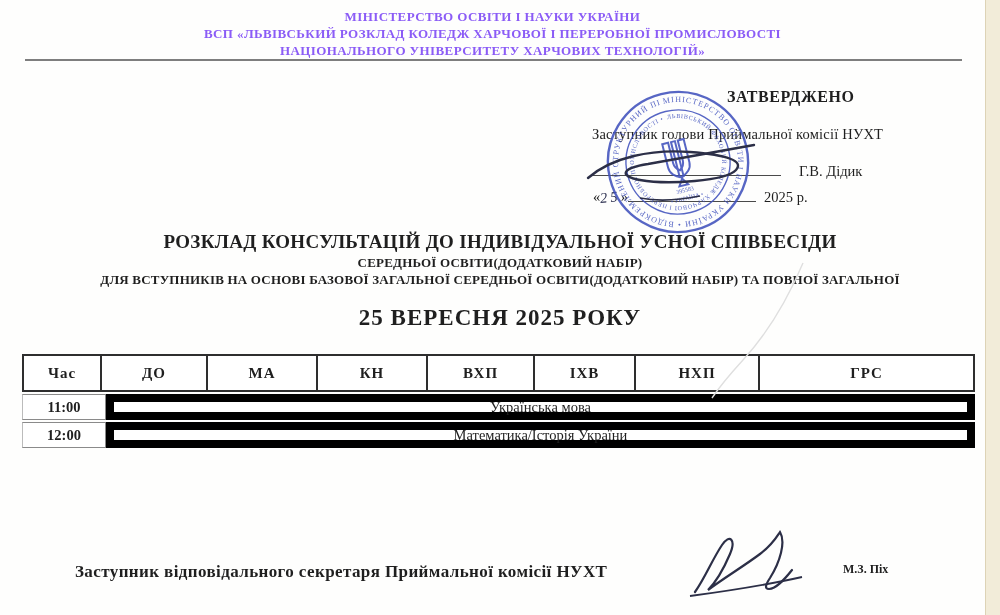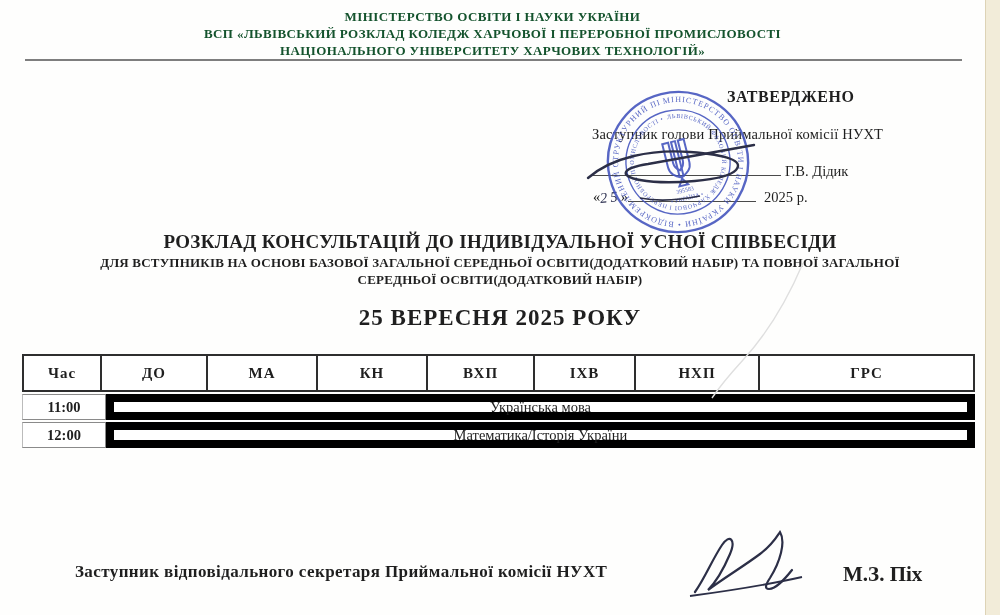--- a/index.html
+++ b/index.html
@@ -12,29 +12,29 @@
     color:#1f1f1f;
   }
   
   .paper-edge{
     position:absolute;top:0;right:0;width:14px;height:615px;
     background:#f2ecd9;border-left:1px solid #ddd3b6;
   }
 
   
   .ministry{position:absolute;top:8px;left:0;width:985px;text-align:center;}
-  .ministry div{font-weight:bold;font-size:13px;letter-spacing:.4px;line-height:17px;color:#14532d;}
+  .ministry div{font-weight:bold;font-size:13px;letter-spacing:.4px;line-height:17px;color:#8b5cf6;}
   .header-rule{position:absolute;top:59px;left:25px;width:937px;height:2px;background:#7e7e7e;}
 
   
   .approved{position:absolute;top:88px;left:727px;font-weight:bold;font-size:16px;letter-spacing:.6px;}
   .approver-role{position:absolute;top:126px;left:592px;font-size:14.5px;letter-spacing:.2px;}
   .sig-line{position:absolute;top:160px;left:593px;width:290px;font-size:14.5px;}
   .sig-line .line{display:inline-block;width:188px;border-bottom:1.2px solid #4a4a4a;height:15px;}
-  .sig-line .name{margin-left:4px;}
+  .sig-line .name{margin-left:18px;}
   .date-line{position:absolute;top:186px;left:593px;font-size:14.5px;}
   .date-line .line{display:inline-block;width:128px;border-bottom:1.2px solid #4a4a4a;height:15px;}
   .hand-day{font-style:italic;color:#2c3050;letter-spacing:3px;display:inline-block;transform:rotate(-6deg);}
   .date-line .year{margin-left:8px;}
 
   .stamp{position:absolute;top:87px;left:603px;width:150px;height:150px;opacity:.88;}
 
   
   .doc-title{position:absolute;top:231px;left:0;width:1000px;text-align:center;
     font-weight:bold;font-size:19px;letter-spacing:.3px;white-space:nowrap;}
@@ -62,21 +62,21 @@
     font-weight:bold;font-size:14.5px;background:#fff;
   }
   .merged-cell{
     flex:1;box-sizing:border-box;border:8px solid #000000;margin-left:0px;
     display:flex;align-items:center;justify-content:center;
     font-size:14.5px;background:#fff;
   }
 
   
   .footer-role{position:absolute;top:562px;left:75px;font-weight:bold;font-size:17px;letter-spacing:.4px;}
-  .footer-name{position:absolute;top:562px;left:843px;font-weight:bold;font-size:21px;}
+  .footer-name{position:absolute;top:562px;left:843px;font-weight:bold;font-size:12px;}
   .ink-overlay{position:absolute;top:0;left:0;width:1000px;height:615px;pointer-events:none;}
 </style>
 </head>
 <body>
 
 <div class="paper">
 
   <div class="ministry">
     <div>МІНІСТЕРСТВО ОСВІТИ І НАУКИ УКРАЇНИ</div>
     <div>ВСП «ЛЬВІВСЬКИЙ РОЗКЛАД КОЛЕДЖ ХАРЧОВОЇ І ПЕРЕРОБНОЇ ПРОМИСЛОВОСТІ</div>
@@ -113,22 +113,22 @@
         <path d="M73 54 h4 v36 h-4 z"></path>
         <path d="M75 92 l-4.5 7 h9 z"></path>
       </g>
       <text x="75" y="106" font-size="6" text-anchor="middle" fill="#4152bd" stroke="none" font-family="Liberation Serif, serif">395583</text>
       <text x="75" y="114" font-size="6" text-anchor="middle" fill="#4152bd" stroke="none" font-family="Liberation Serif, serif">• УКРАЇНА •</text>
     </g>
   </svg>
 
   <div class="doc-title">РОЗКЛАД КОНСУЛЬТАЦІЙ ДО ІНДИВІДУАЛЬНОЇ УСНОЇ СПІВБЕСІДИ</div>
   <div class="doc-subtitle">
+    <div>СЕРЕДНЬОЇ ОСВІТИ(ДОДАТКОВИЙ НАБІР)</div>
     <div>ДЛЯ ВСТУПНИКІВ НА ОСНОВІ БАЗОВОЇ ЗАГАЛЬНОЇ СЕРЕДНЬОЇ ОСВІТИ(ДОДАТКОВИЙ НАБІР) ТА ПОВНОЇ ЗАГАЛЬНОЇ</div>
-    <div>СЕРЕДНЬОЇ ОСВІТИ(ДОДАТКОВИЙ НАБІР)</div>
   </div>
   <div class="date-heading">25 ВЕРЕСНЯ 2025 РОКУ</div>
 
   <div class="sched">
     <div class="sched-header">
       <div class="hcell c0">Час</div>
       <div class="hcell c1">ДО</div>
       <div class="hcell c2">МА</div>
       <div class="hcell c3">КН</div>
       <div class="hcell c5">ВХП</div>

